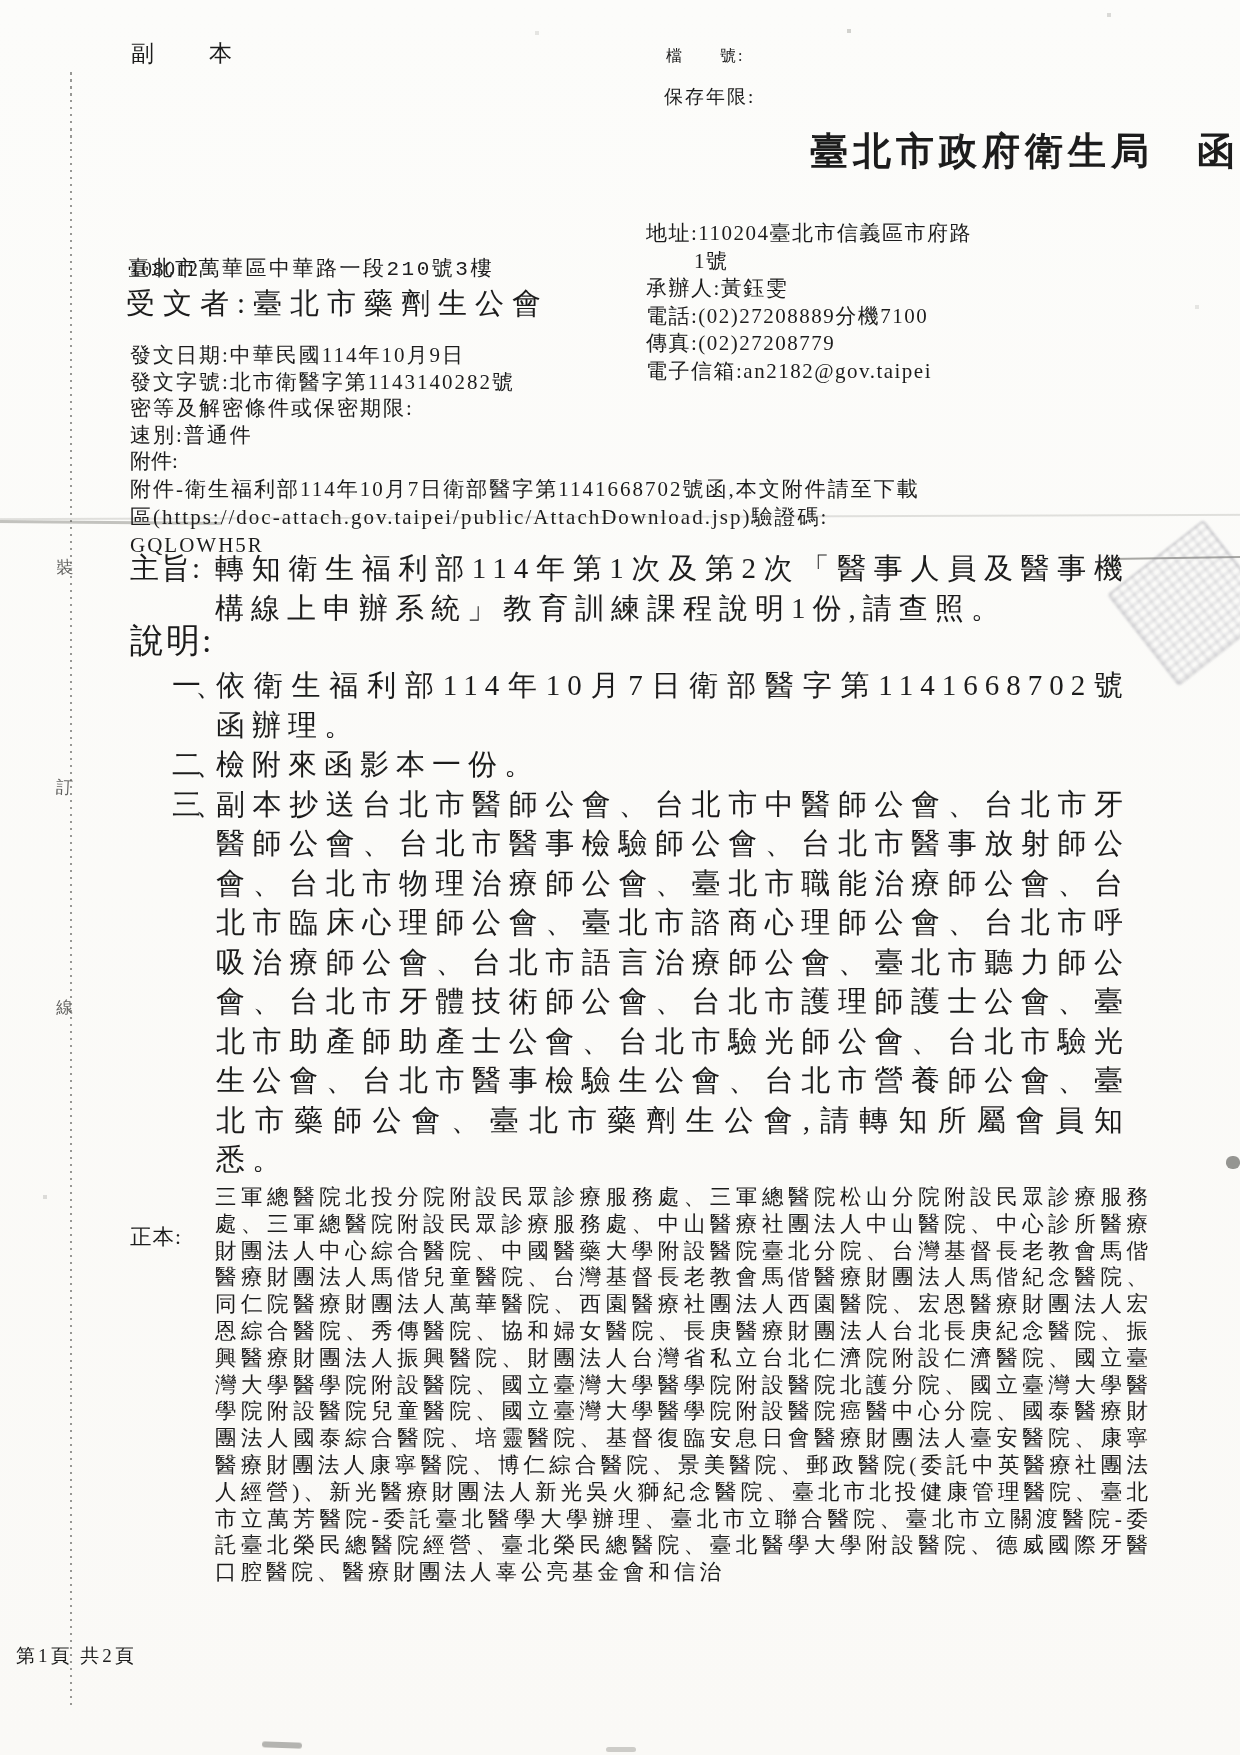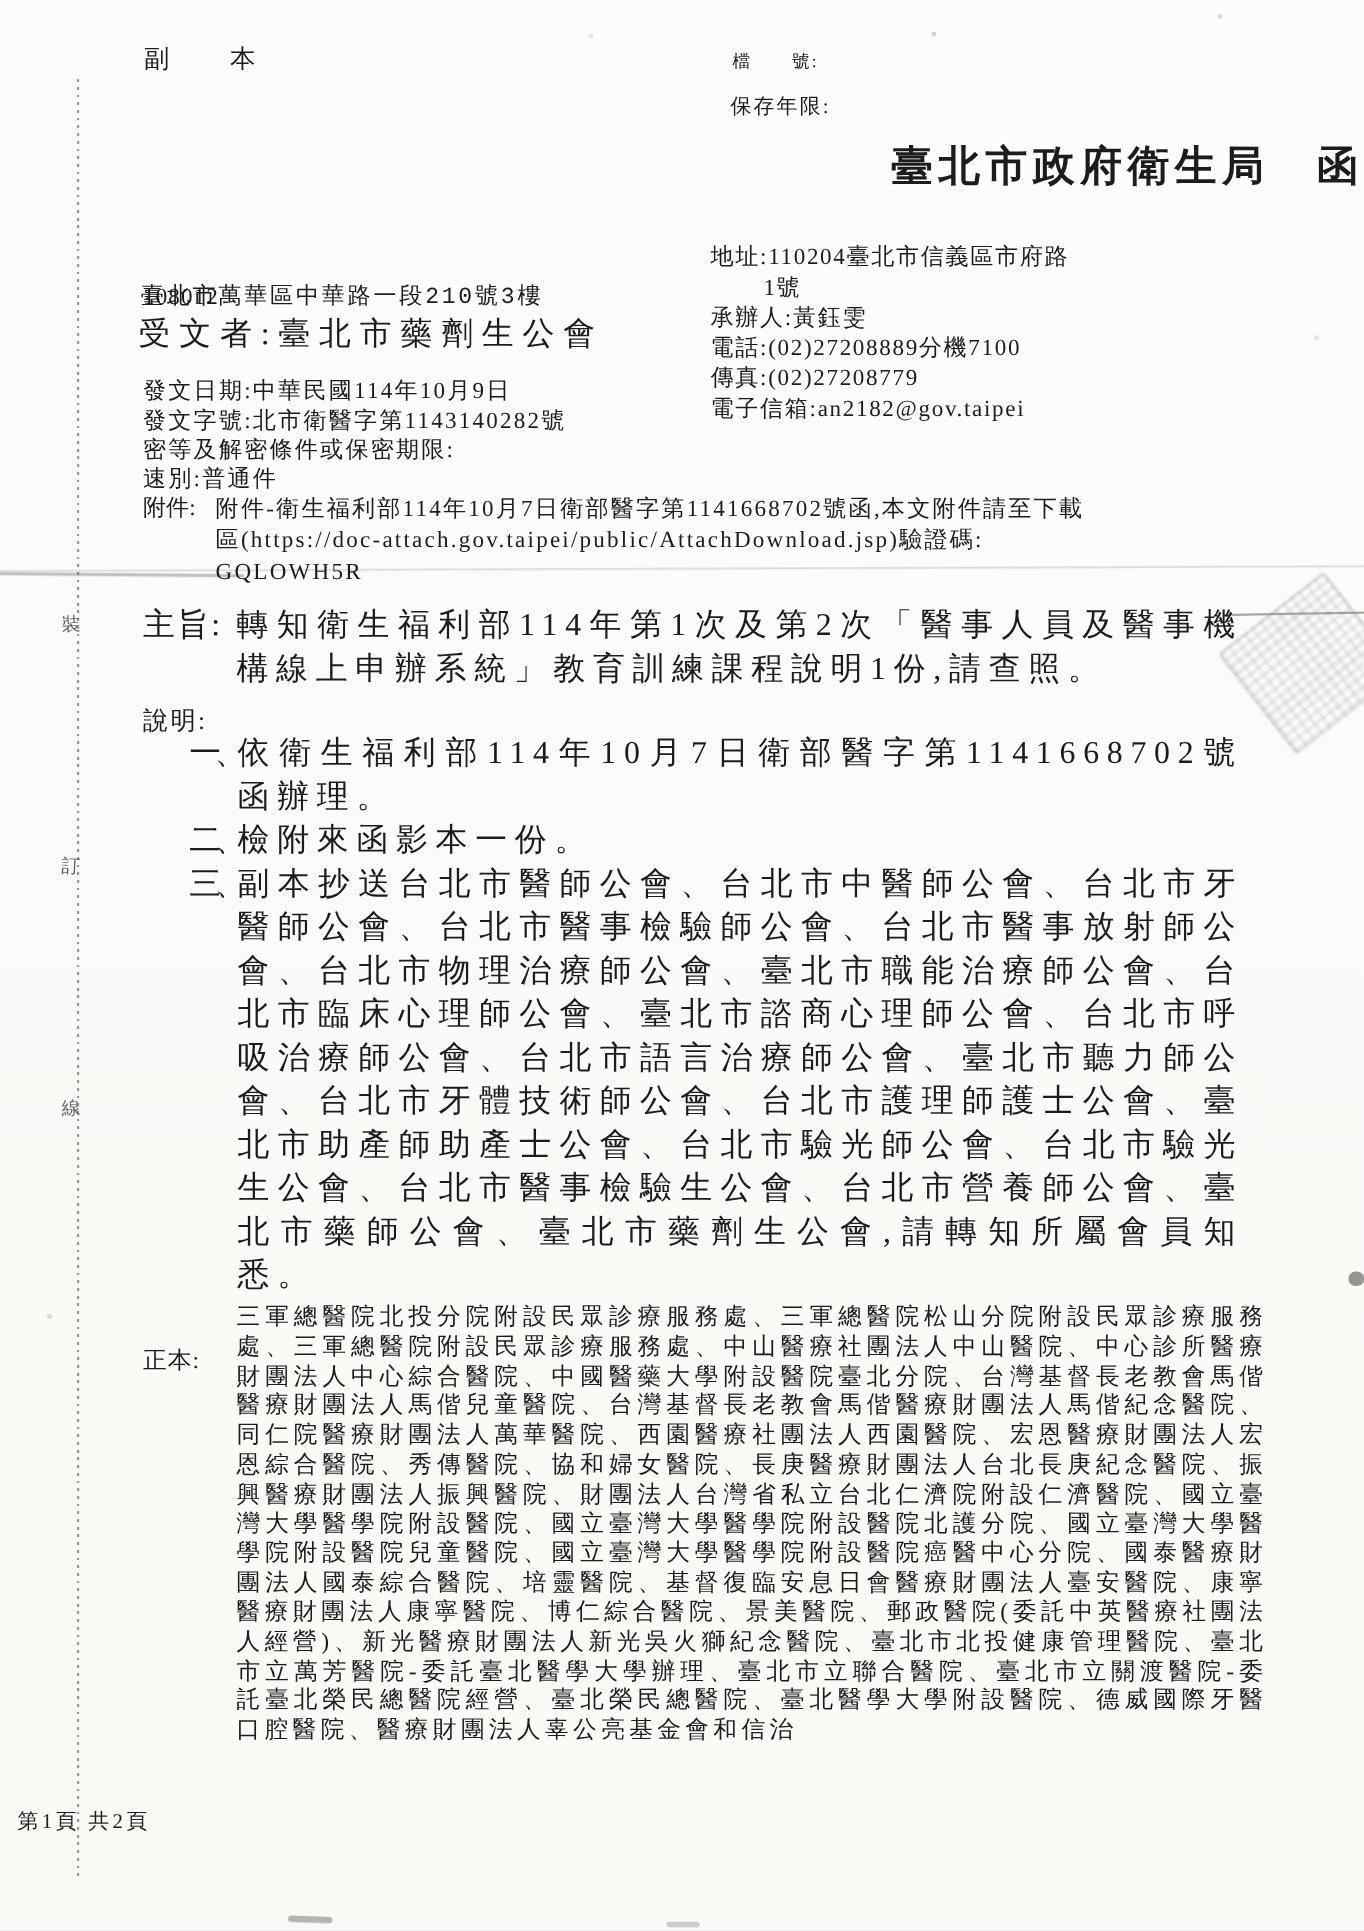--- a/index.html
+++ b/index.html
@@ -19,29 +19,29 @@
          font-size:38px;font-weight:600;letter-spacing:5px;}
   
   .addr-code{left:130px;top:229px;font-size:21px;letter-spacing:1px;margin-top:28px;}
   .addr-street{left:128px;top:254px;font-size:21px;letter-spacing:2.5px;font-family:Liberation Mono, monospace;}
   .recipient{left:126px;top:284px;font-size:29px;letter-spacing:8px;}
   
   .contact{left:646px;top:220px;font-size:21px;line-height:27.6px;letter-spacing:1.5px;width:540px;}
   .contact .indent{padding-left:48px;}
   
   .meta{left:130px;top:342px;font-size:21px;line-height:26.5px;letter-spacing:2px;width:1050px;}
-  .attach-row{display:flex;align-items:flex-start;}
+  .attach-row{display:flex;align-items:flex-start;flex-direction:column;}
   .attach-label{flex:none;width:66px;letter-spacing:0;}
   .attach-content{flex:1;line-height:28.4px;}
   
   .subject-row{left:130px;top:549px;width:1000px;display:flex;
                font-size:29px;line-height:39.5px;letter-spacing:7px;}
   .b-label{flex:none;width:85px;letter-spacing:2px;}
   .b-content{flex:1;text-align:justify;}
-  .desc-label{left:130px;top:640px;font-size:23px;letter-spacing:2px;}
+  .desc-label{left:130px;top:618px;font-size:34px;letter-spacing:2px;}
   .desc-items{left:172px;top:666px;width:958px;font-size:29px;line-height:39.5px;letter-spacing:7px;}
   .item{display:flex;align-items:flex-start;}
   .item .no{flex:none;width:44px;letter-spacing:-6px;}
   
   .orig-row{left:130px;top:1184px;width:1022px;display:flex;
             font-size:21.5px;line-height:26.8px;letter-spacing:4px;}
   .orig-label{flex:none;width:85px;letter-spacing:1px;margin-top:40px;}
   .orig-content{flex:1;text-align:justify;}
   
   .footer{left:16px;top:1643px;width:100%;text-align:left;font-size:19px;letter-spacing:3px;}

